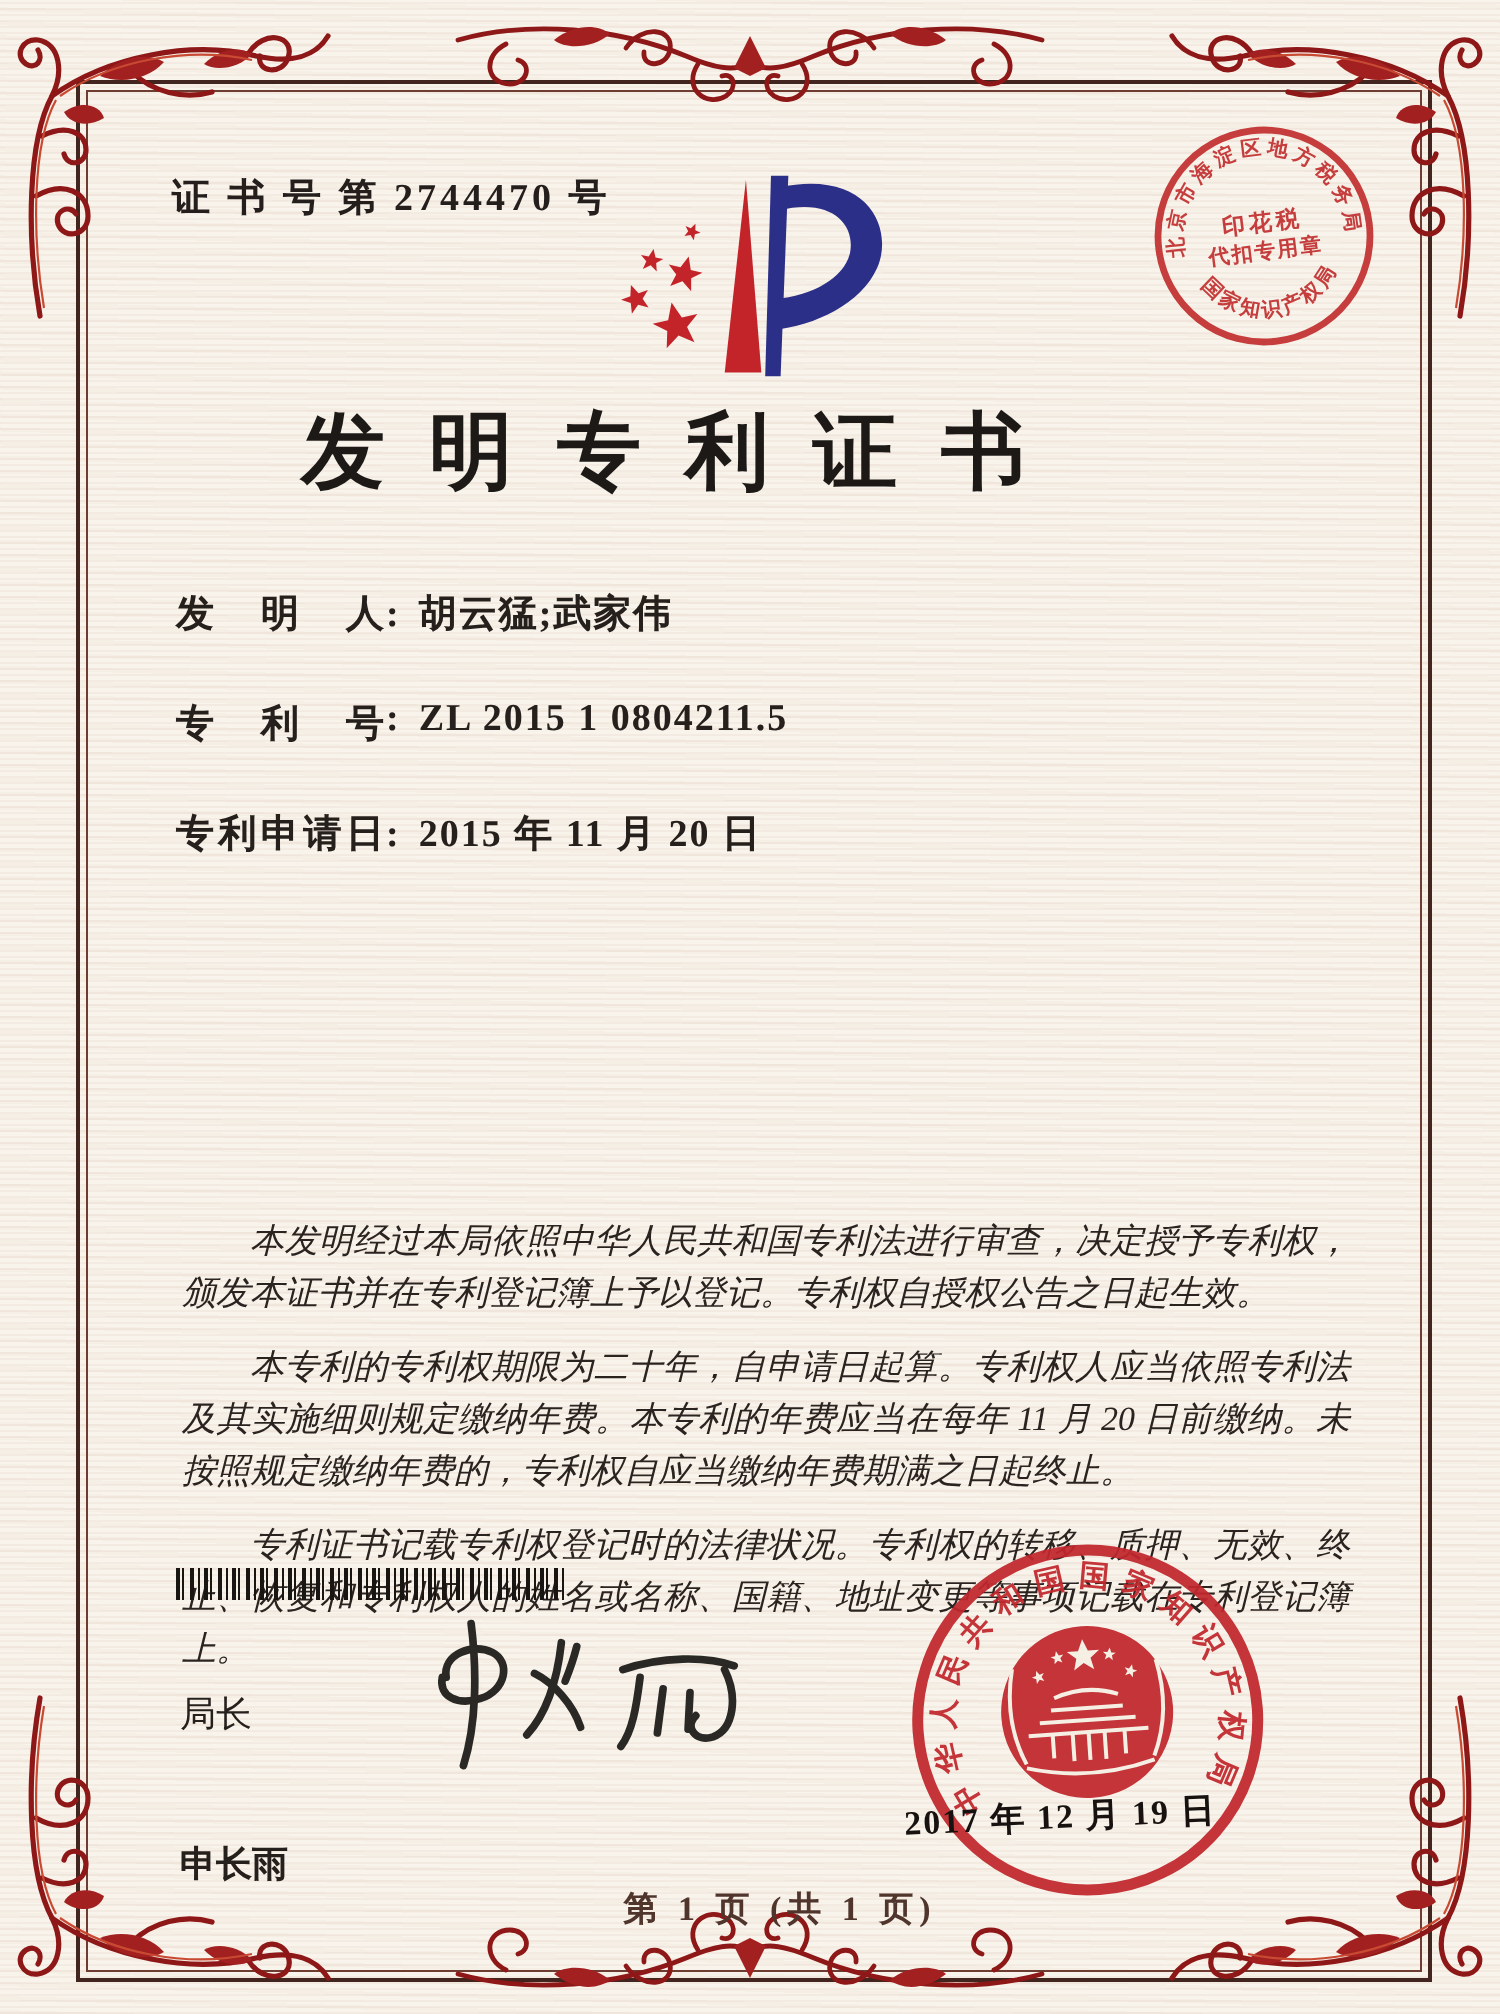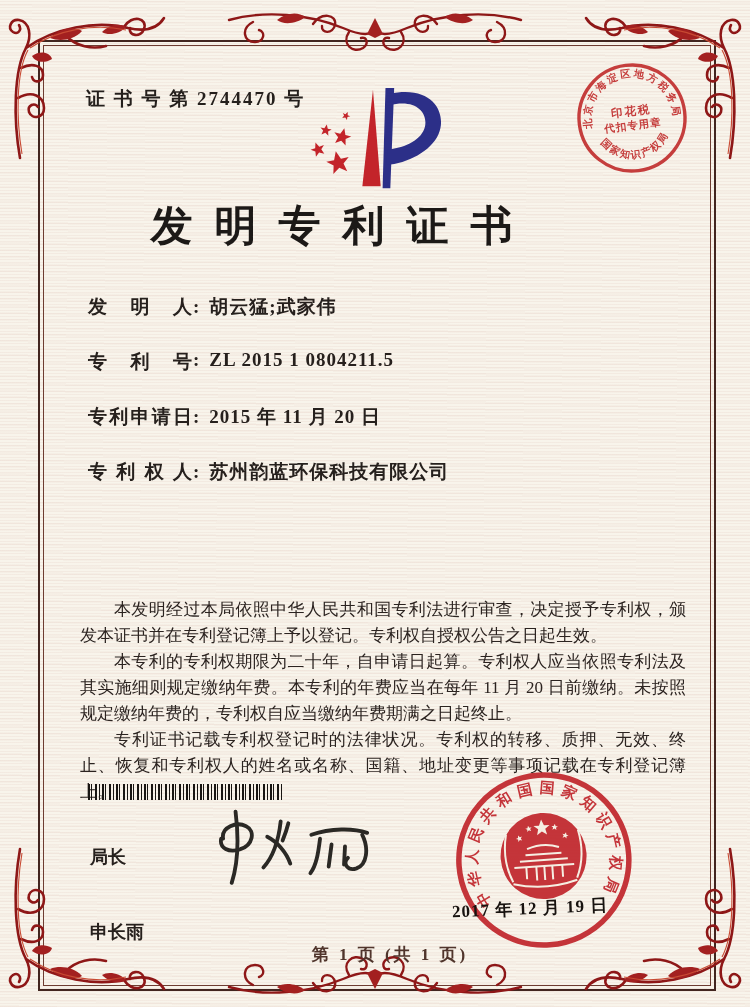--- a/index.html
+++ b/index.html
@@ -27,28 +27,28 @@
   .logo{left:287px;top:86px;width:170px;height:106px;}
   .title{left:0;top:198px;width:663px;text-align:center;font-size:42px;font-weight:700;
          letter-spacing:22px;text-indent:22px;color:#1c1917;}
   .fields{left:88px;top:294px;width:580px;}
   .frow{height:20px;margin-bottom:35px;font-size:19px;font-weight:600;color:#26201d;white-space:nowrap;}
   .flabel{display:inline-block;width:104px;text-align:justify;text-align-last:justify;vertical-align:top;}
   .fcolon{display:inline-block;margin:0 10px 0 1px;}
   .fvalue{letter-spacing:1px;}
   .bodytext{left:80px;top:597px;width:606px;font-size:17px;line-height:26px;color:#2b2320;
             text-align:justify;font-weight:500;}
-  .bodytext p{margin:0;text-indent:2em;}
+  .bodytext p{margin:11px;text-indent:2em;font-style:italic;}
   .barcode{left:88px;top:784px;width:196px;height:16px;
     background:repeating-linear-gradient(90deg,
       #181512 0 2px, rgba(0,0,0,0) 2px 3px,
       #181512 3px 4px, rgba(0,0,0,0) 4px 7px,
       #181512 7px 9px, rgba(0,0,0,0) 9px 11px,
       #181512 11px 12px, rgba(0,0,0,0) 12px 14px);}
-  .signer-role{left:90px;top:845px;font-size:18px;font-weight:700;color:#26201d;text-align:center;}
+  .signer-role{left:90px;top:845px;font-size:18px;font-weight:400;color:#26201d;text-align:center;}
   .signer-name{left:90px;top:920px;font-size:18px;font-weight:600;color:#26201d;}
   .signature{left:192px;top:806px;width:210px;height:96px;}
   .seal{left:448px;top:770px;width:192px;height:184px;transform:rotate(-4deg);opacity:0.93;}
   .seal-date{left:452px;top:896px;width:200px;font-size:17px;font-weight:700;color:#17120f;
              letter-spacing:1px;transform:rotate(-2.5deg);white-space:nowrap;}
   .stamp{left:572px;top:58px;width:120px;height:120px;transform:rotate(-7deg);opacity:0.88;}
   .footer{left:0;top:943px;width:750px;text-align:center;font-size:17px;font-weight:600;
           letter-spacing:3px;color:#50352c;padding-left:15px;}
 </style>
 </head>
@@ -140,23 +140,20 @@
 
   <div class="abs content fields">
     <div class="frow">
       <span class="flabel">发明人</span><span class="fcolon">:</span><span class="fvalue">胡云猛;武家伟</span>
     </div>
     <div class="frow">
       <span class="flabel">专利号</span><span class="fcolon">:</span><span class="fvalue">ZL 2015 1 0804211.5</span>
     </div>
     <div class="frow">
       <span class="flabel">专利申请日</span><span class="fcolon">:</span><span class="fvalue">2015 年 11 月 20 日</span>
-    </div>
-    <div class="frow">
-      <span class="flabel">专利权人</span><span class="fcolon">:</span><span class="fvalue">苏州韵蓝环保科技有限公司</span>
     </div>
   </div>
 
   <div class="abs content bodytext">
     <p>本发明经过本局依照中华人民共和国专利法进行审查，决定授予专利权，颁发本证书并在专利登记簿上予以登记。专利权自授权公告之日起生效。</p>
     <p>本专利的专利权期限为二十年，自申请日起算。专利权人应当依照专利法及其实施细则规定缴纳年费。本专利的年费应当在每年 11 月 20 日前缴纳。未按照规定缴纳年费的，专利权自应当缴纳年费期满之日起终止。</p>
     <p>专利证书记载专利权登记时的法律状况。专利权的转移、质押、无效、终止、恢复和专利权人的姓名或名称、国籍、地址变更等事项记载在专利登记簿上。</p>
   </div>
 
   <div class="abs content barcode"></div>

